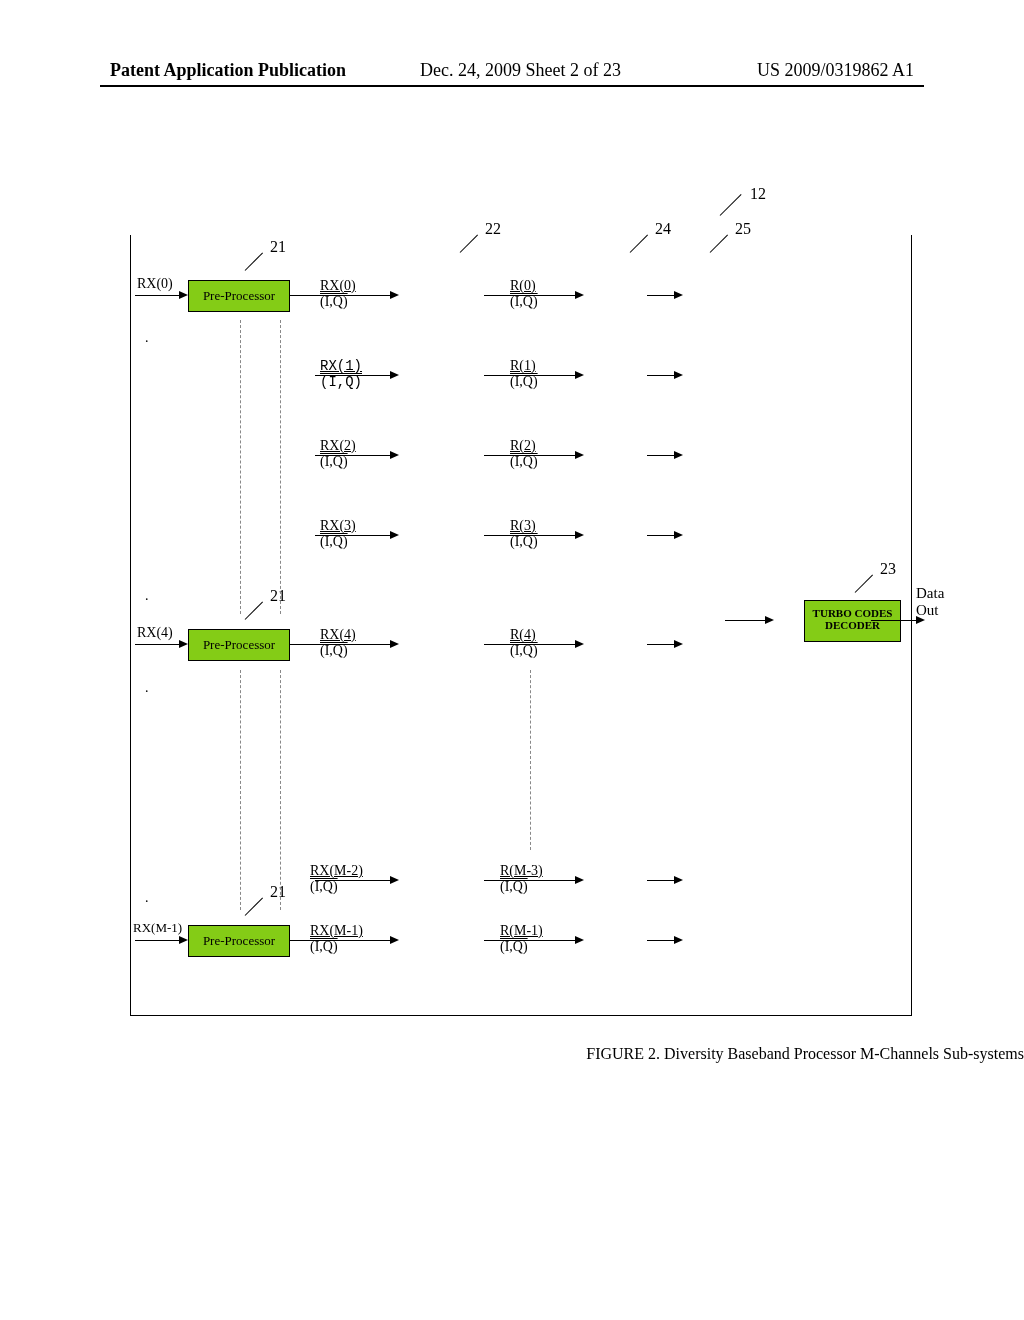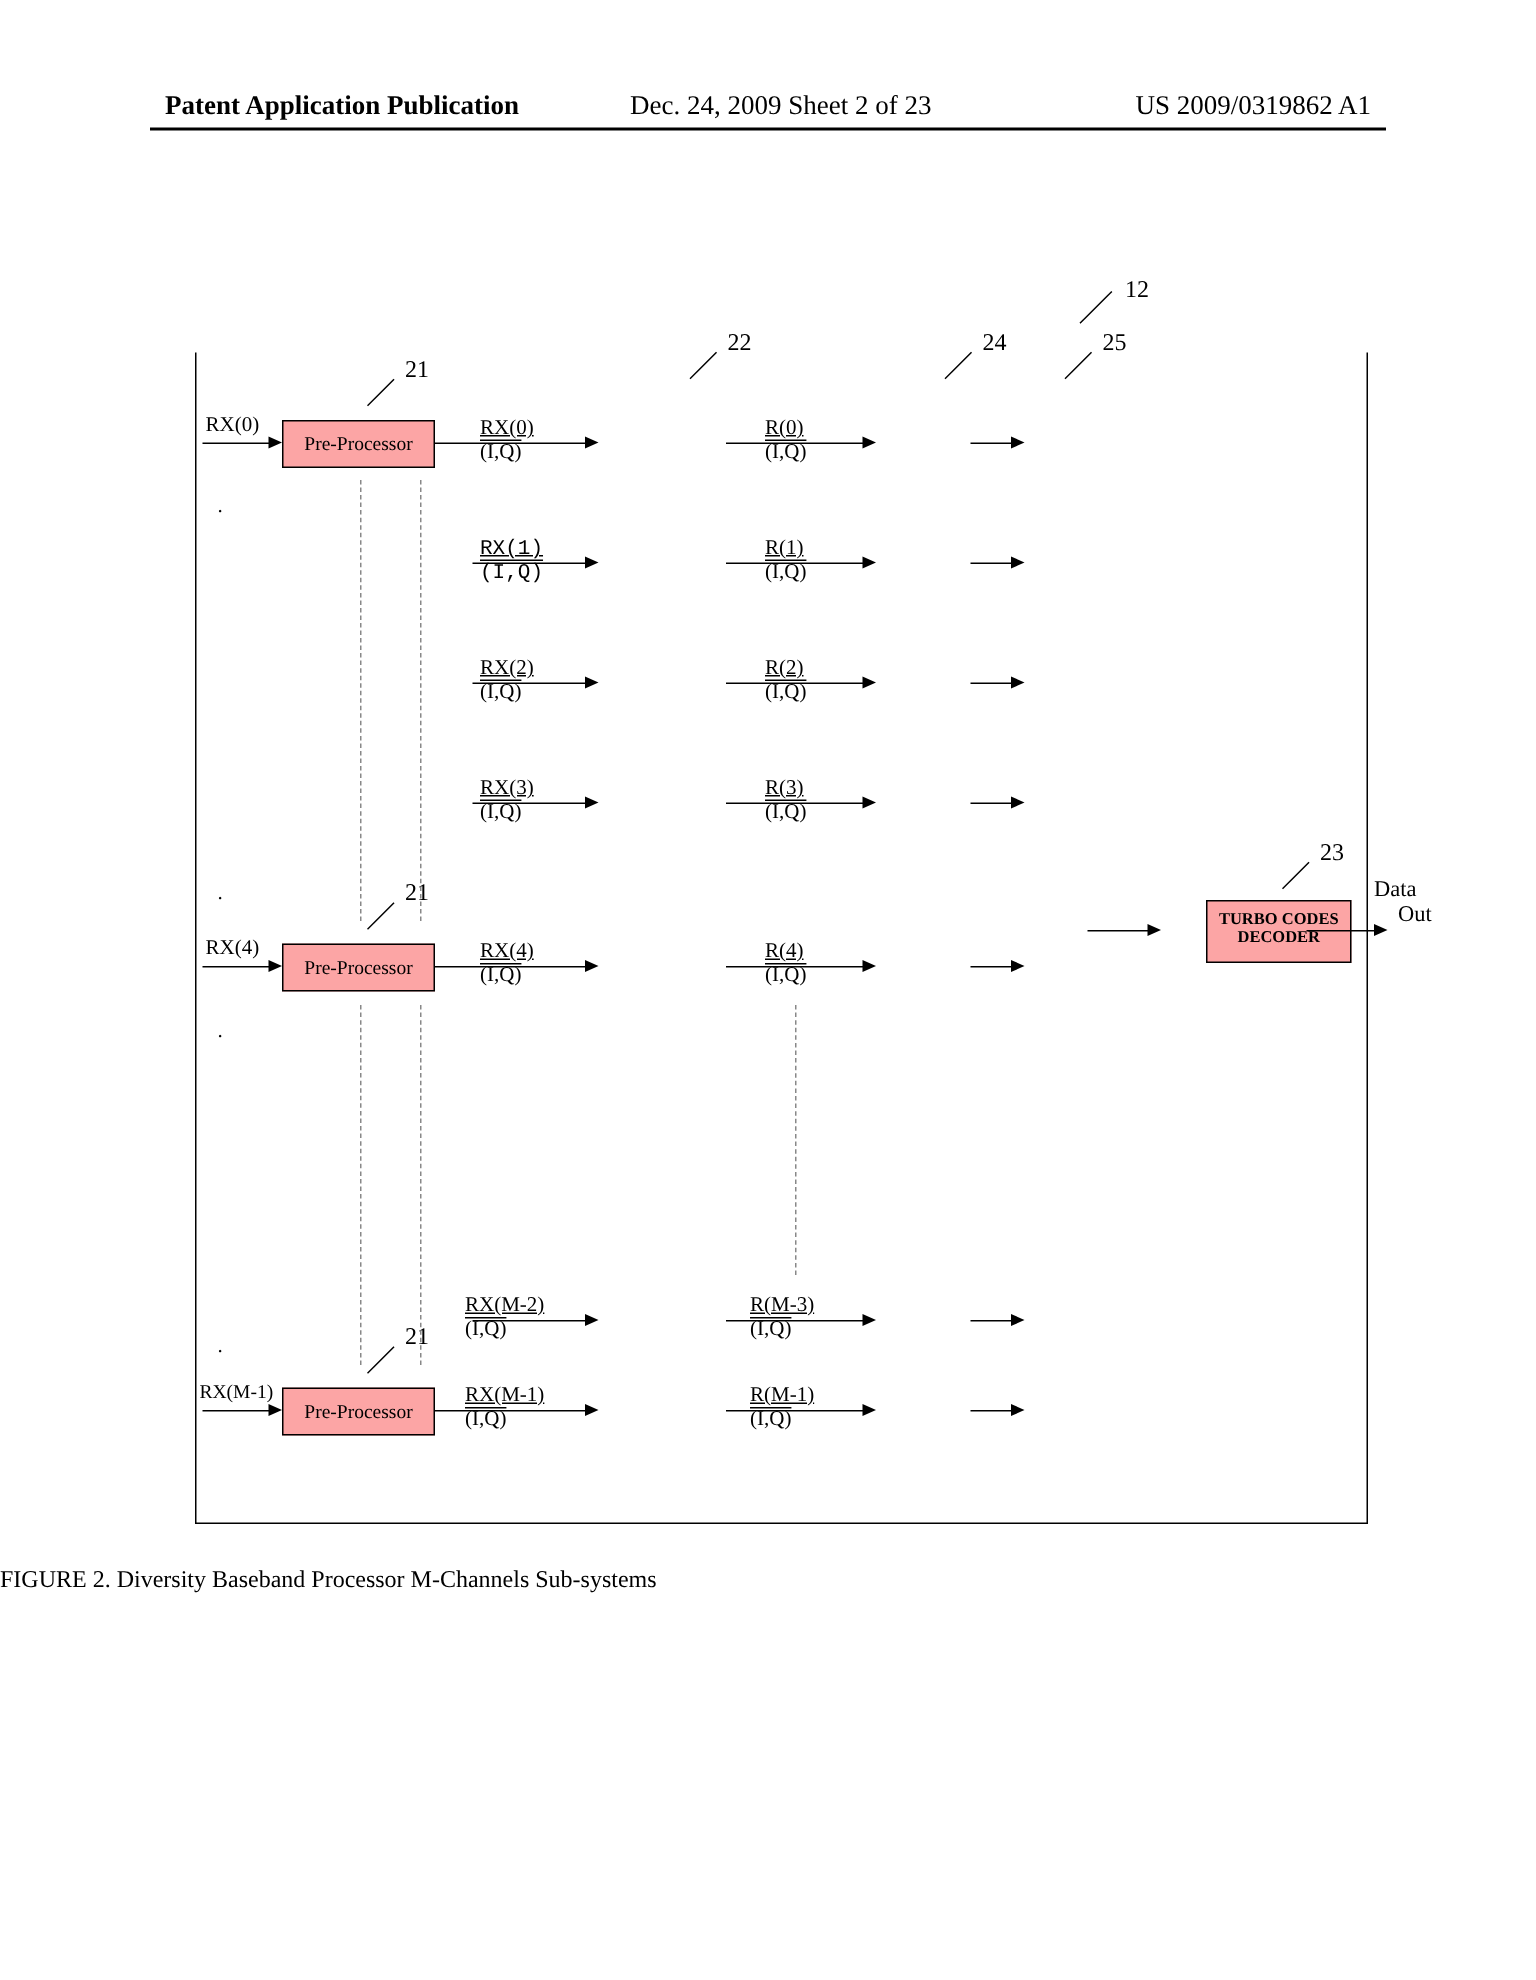--- a/index.html
+++ b/index.html
@@ -53,21 +53,21 @@
     top: 35px;
     width: 780px;
     height: 780px;
     border-left: 1.5px solid #000;
     border-right: 1.5px solid #000;
     border-bottom: 1.5px solid #000;
   }
   .block {
     position: absolute;
     border: 1.5px solid #000;
-    background: #fca5a5;
+    background: #84cc16;
     text-align: center;
   }
   .leader {
     position: absolute;
     border-top: 1px solid #000;
   }
   .ref-num {
     position: absolute;
     font-size: 16px;
   }
@@ -107,21 +107,21 @@
   }
   .block-label {
     font-family: "Times New Roman", serif;
     font-weight: bold;
     font-size: 11px;
   }
   .caption {
     position: absolute;
     top: 1045px;
     width: 100%;
-    text-align: left;
+    text-align: right;
     font-size: 16px;
   }
 </style>
 </head>
 <body>
 
 <div class="header">
   <span class="header-left">Patent Application Publication</span>
   <span class="header-mid">Dec. 24, 2009  Sheet 2 of 23</span>
   <span class="header-right">US 2009/0319862 A1</span>
@@ -297,18 +297,18 @@
     <div class="block-label" style="margin-top:6px;">TURBO CODES</div>
     <div class="block-label">DECODER</div>
   </div>
   <div class="leader" style="left:725px; top:392px; width:25px; transform:rotate(-45deg); transform-origin:left center;"></div>
   <div class="ref-num" style="left:750px; top:360px;">23</div>
 
   <div class="arrow-line" style="left:741px; top:420px; width:50px;"></div>
   <div class="arrow-head" style="left:786px; top:416px;"></div>
   <div class="signal" style="left:786px; top:385px; font-size:15px; text-align:left;">
     <span style="display:block;">Data</span>
-    <span style="display:block;margin-left:16px;">Out</span>
+    <span style="display:block;">Out</span>
   </div>
 
 </div>
 
 <div class="caption">FIGURE 2.  Diversity Baseband Processor M-Channels Sub-systems</div>
 
 </body></html>

